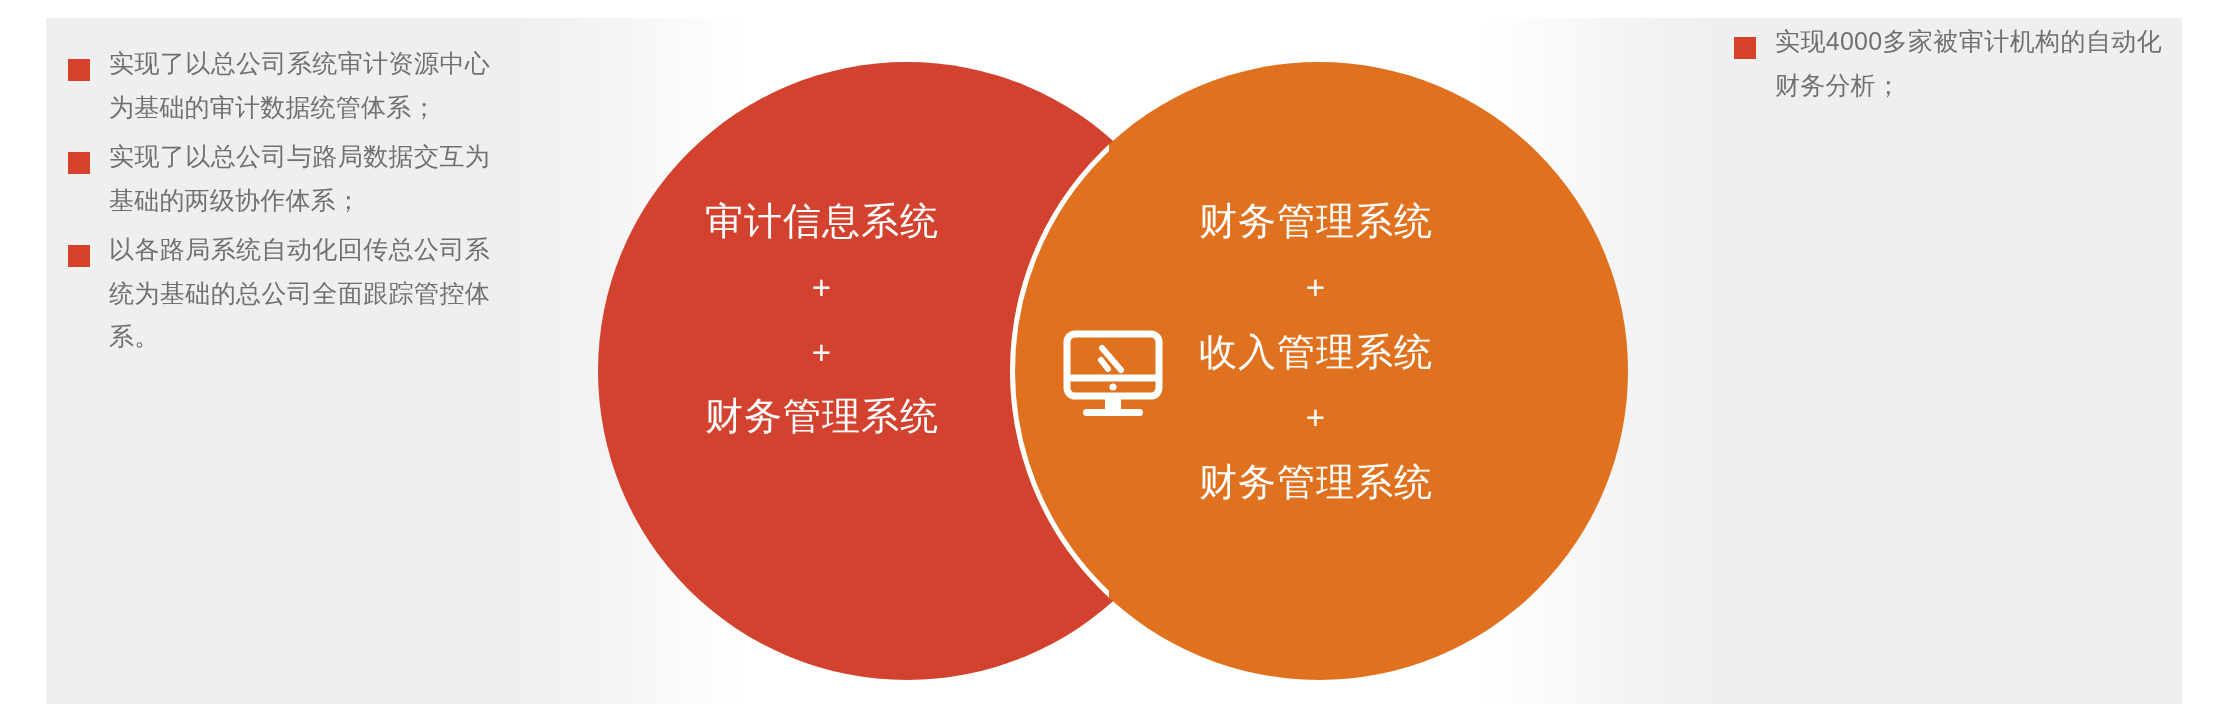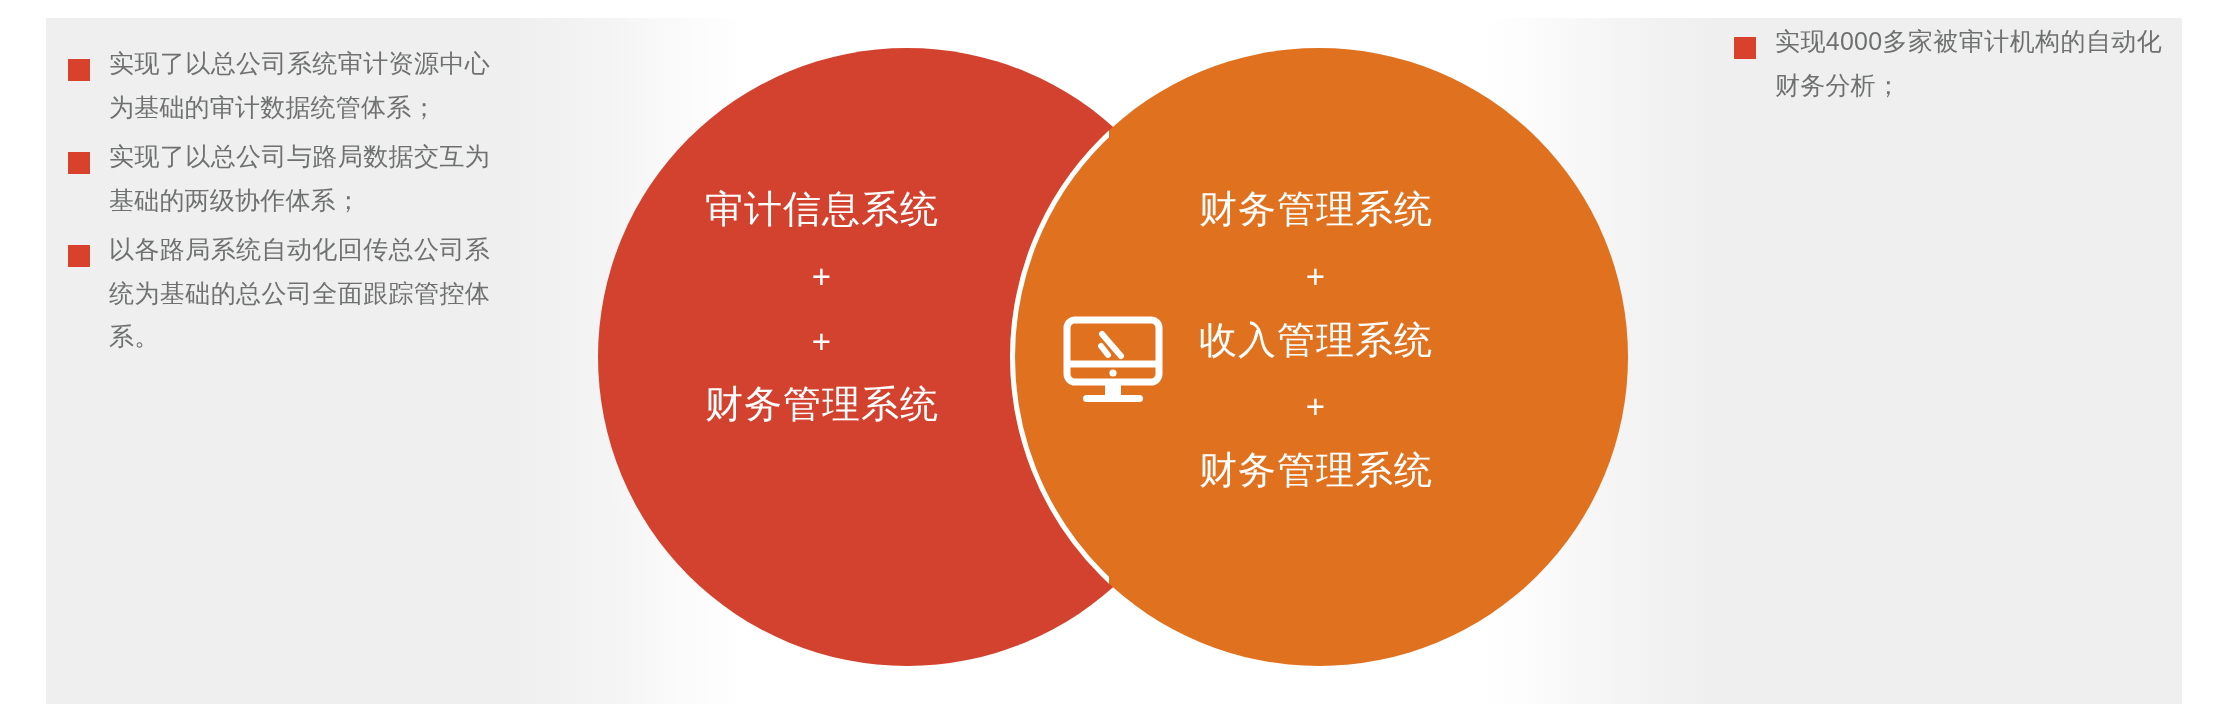--- a/index.html
+++ b/index.html
@@ -90,23 +90,24 @@
     text-align: justify;
     text-justify: inter-character;
     font-weight: 400;
   }
   .col-right .bullet-text { text-align: justify; }
 
   
   #venn {
     position: absolute;
     left: 598px;
-    top: 18px;
+    top: 32px;
     width: 1030px;
     height: 678px;
+    font-family: Liberation Mono, monospace;
   }
   .circle {
     position: absolute;
     top: 30px;
     width: 618px;
     height: 618px;
     border-radius: 50%;
   }
   .circle-left  { left: 0;    background: #d3422e; }
   .circle-right { left: 412px; background: #e0711f; }

